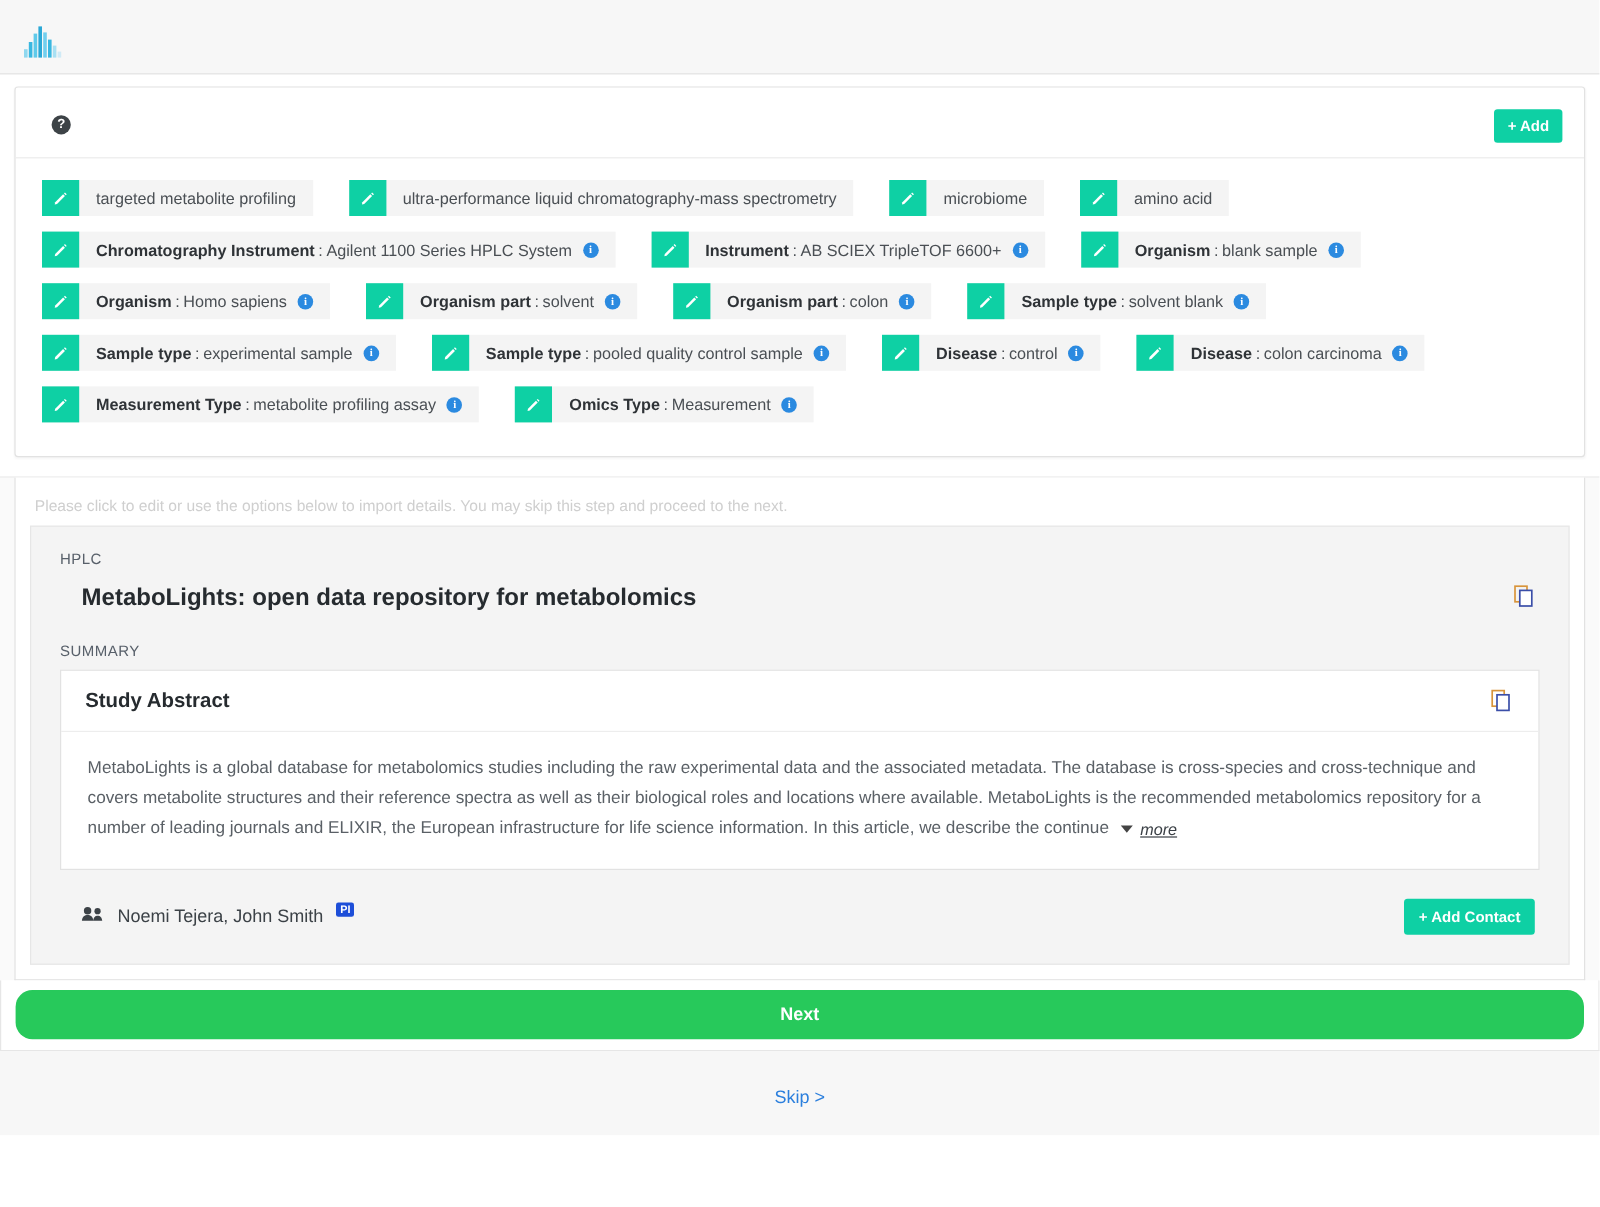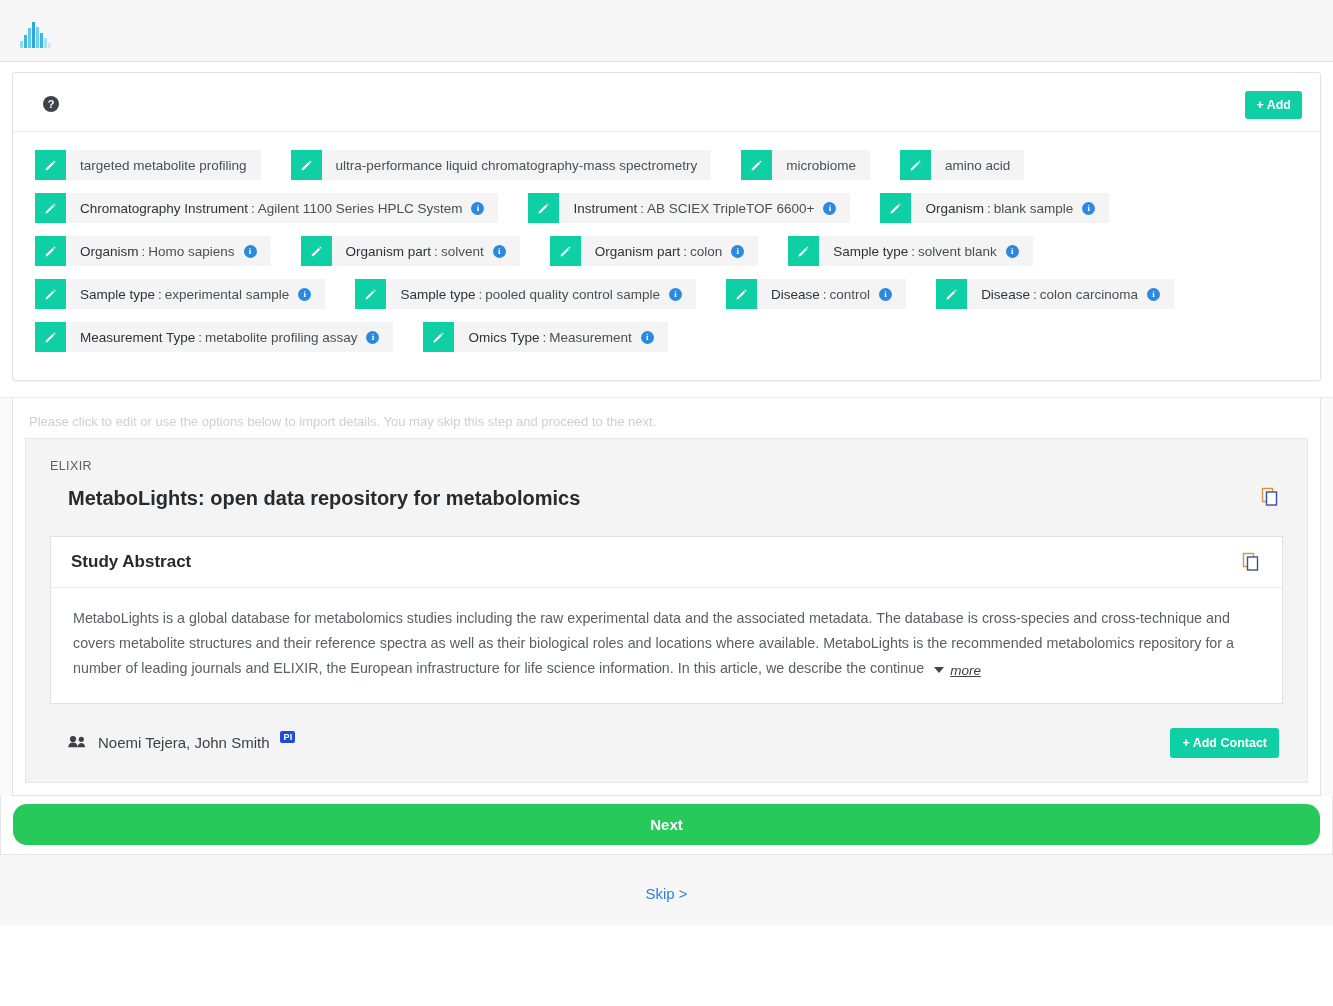--- a/index.html
+++ b/index.html
@@ -123,21 +123,21 @@
     justify-content: center;
   }
   .tag .pencil svg { display:block; }
   .tag .tag-text {
     display: flex;
     align-items: center;
     padding: 0 14px 0 14px;
     font-size: 13.5px;
     color: #4a4f54;
   }
-  .tag .tag-text b { font-weight: normal; color: #2f3337; text-align: right; }
+  .tag .tag-text b { font-weight: bold; color: #2f3337; text-align: right; }
   .tag .tag-text .sep { padding: 0 3px 0 3px; color:#4a4f54; }
   .info-icon {
     display: inline-flex;
     align-items: center; justify-content: center;
     width: 13px; height: 13px;
     min-width: 13px;
     border-radius: 50%;
     background: #2b8ae0;
     color: #fff;
     font-size: 9px;
@@ -572,32 +572,33 @@
     </div>
   </div>
 </div>
 
 <div class="details-section">
   <div class="details-outer">
     <div class="hint-text">Please click to edit or use the options below to import details. You may skip this step and proceed to the next.</div>
 
     <div class="details-panel">
 
-      <div class="field-label">ELIXIR</div>
+      <div class="field-label">HPLC</div>
 
       <div class="title-row">
         <div class="study-title">MetaboLights: open data repository for metabolomics</div>
         <button class="copy-btn" title="copy">
           <svg width="18" height="20" viewBox="0 0 18 20">
             <rect x="1.5" y="1.5" width="10" height="13" fill="none" stroke="#d8943a" stroke-width="1.4"></rect>
             <rect x="5.5" y="5" width="10" height="13" fill="#ffffff" stroke="#3a4ea8" stroke-width="1.4"></rect>
           </svg>
         </button>
       </div>
 
+      <div class="field-label summary-label">SUMMARY</div>
 
       <div class="abstract-box">
         <div class="abstract-head">
           <h3>Study Abstract</h3>
           <button class="copy-btn" title="copy">
             <svg width="18" height="20" viewBox="0 0 18 20">
               <rect x="1.5" y="1.5" width="10" height="13" fill="none" stroke="#d8943a" stroke-width="1.4"></rect>
               <rect x="5.5" y="5" width="10" height="13" fill="#ffffff" stroke="#3a4ea8" stroke-width="1.4"></rect>
             </svg>
           </button>

